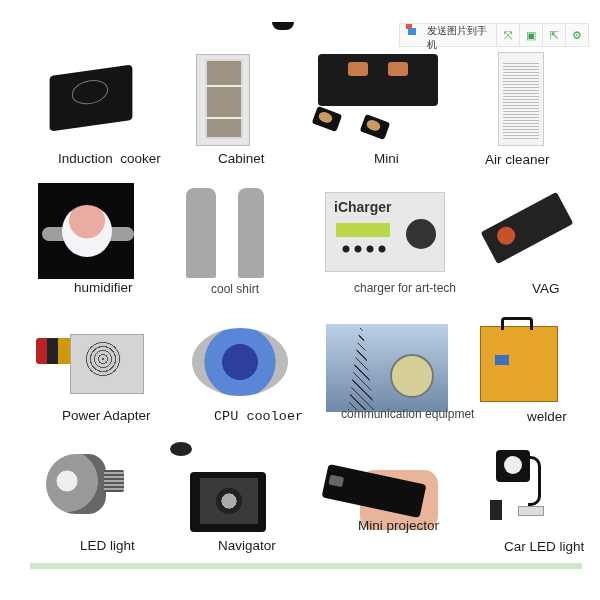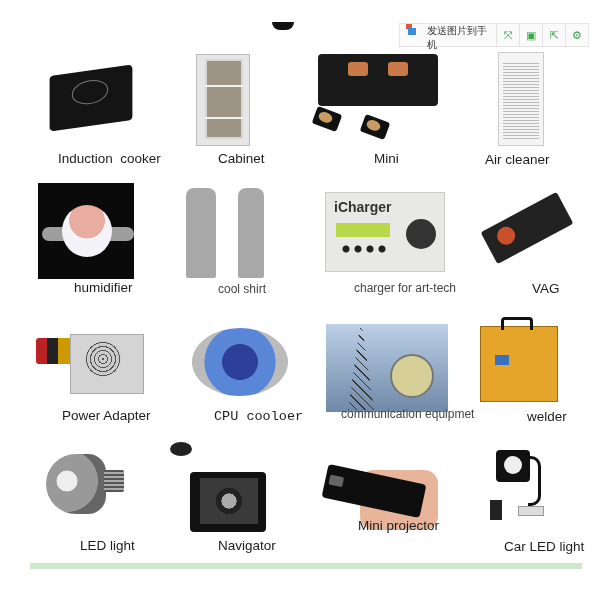--- a/index.html
+++ b/index.html
@@ -134,21 +134,21 @@
 <div class="lbl" style="left:461px;top:152px;text-align:center;">Air cleaner</div>
 
 <div class="pic humid" style="left:38px;top:183px;width:96px;height:96px;">
     <div class="mist"></div>
     <div class="ball"></div>
   </div>
 <div class="lbl" style="left:50px;top:280px;">humidifier</div>
 
 <div class="pic person" style="left:186px;top:188px;width:30px;height:90px;"></div>
 <div class="pic person" style="left:238px;top:188px;width:26px;height:90px;"></div>
-<div class="lbl small" style="left:194px;top:282px;">cool shirt</div>
+<div class="lbl small" style="left:187px;top:282px;">cool shirt</div>
 
 <div class="pic charger" style="left:325px;top:192px;width:118px;height:78px;">
   <span class="t">iCharger</span>
   <div class="lcd"></div>
     <div class="fan"></div>
     <div class="btns"></div>
 </div>
 <div class="lbl small" style="left:330px;top:281px;">charger for art-tech</div>
 
 <div class="pic vag" style="left:484px;top:210px;width:86px;height:36px;">

